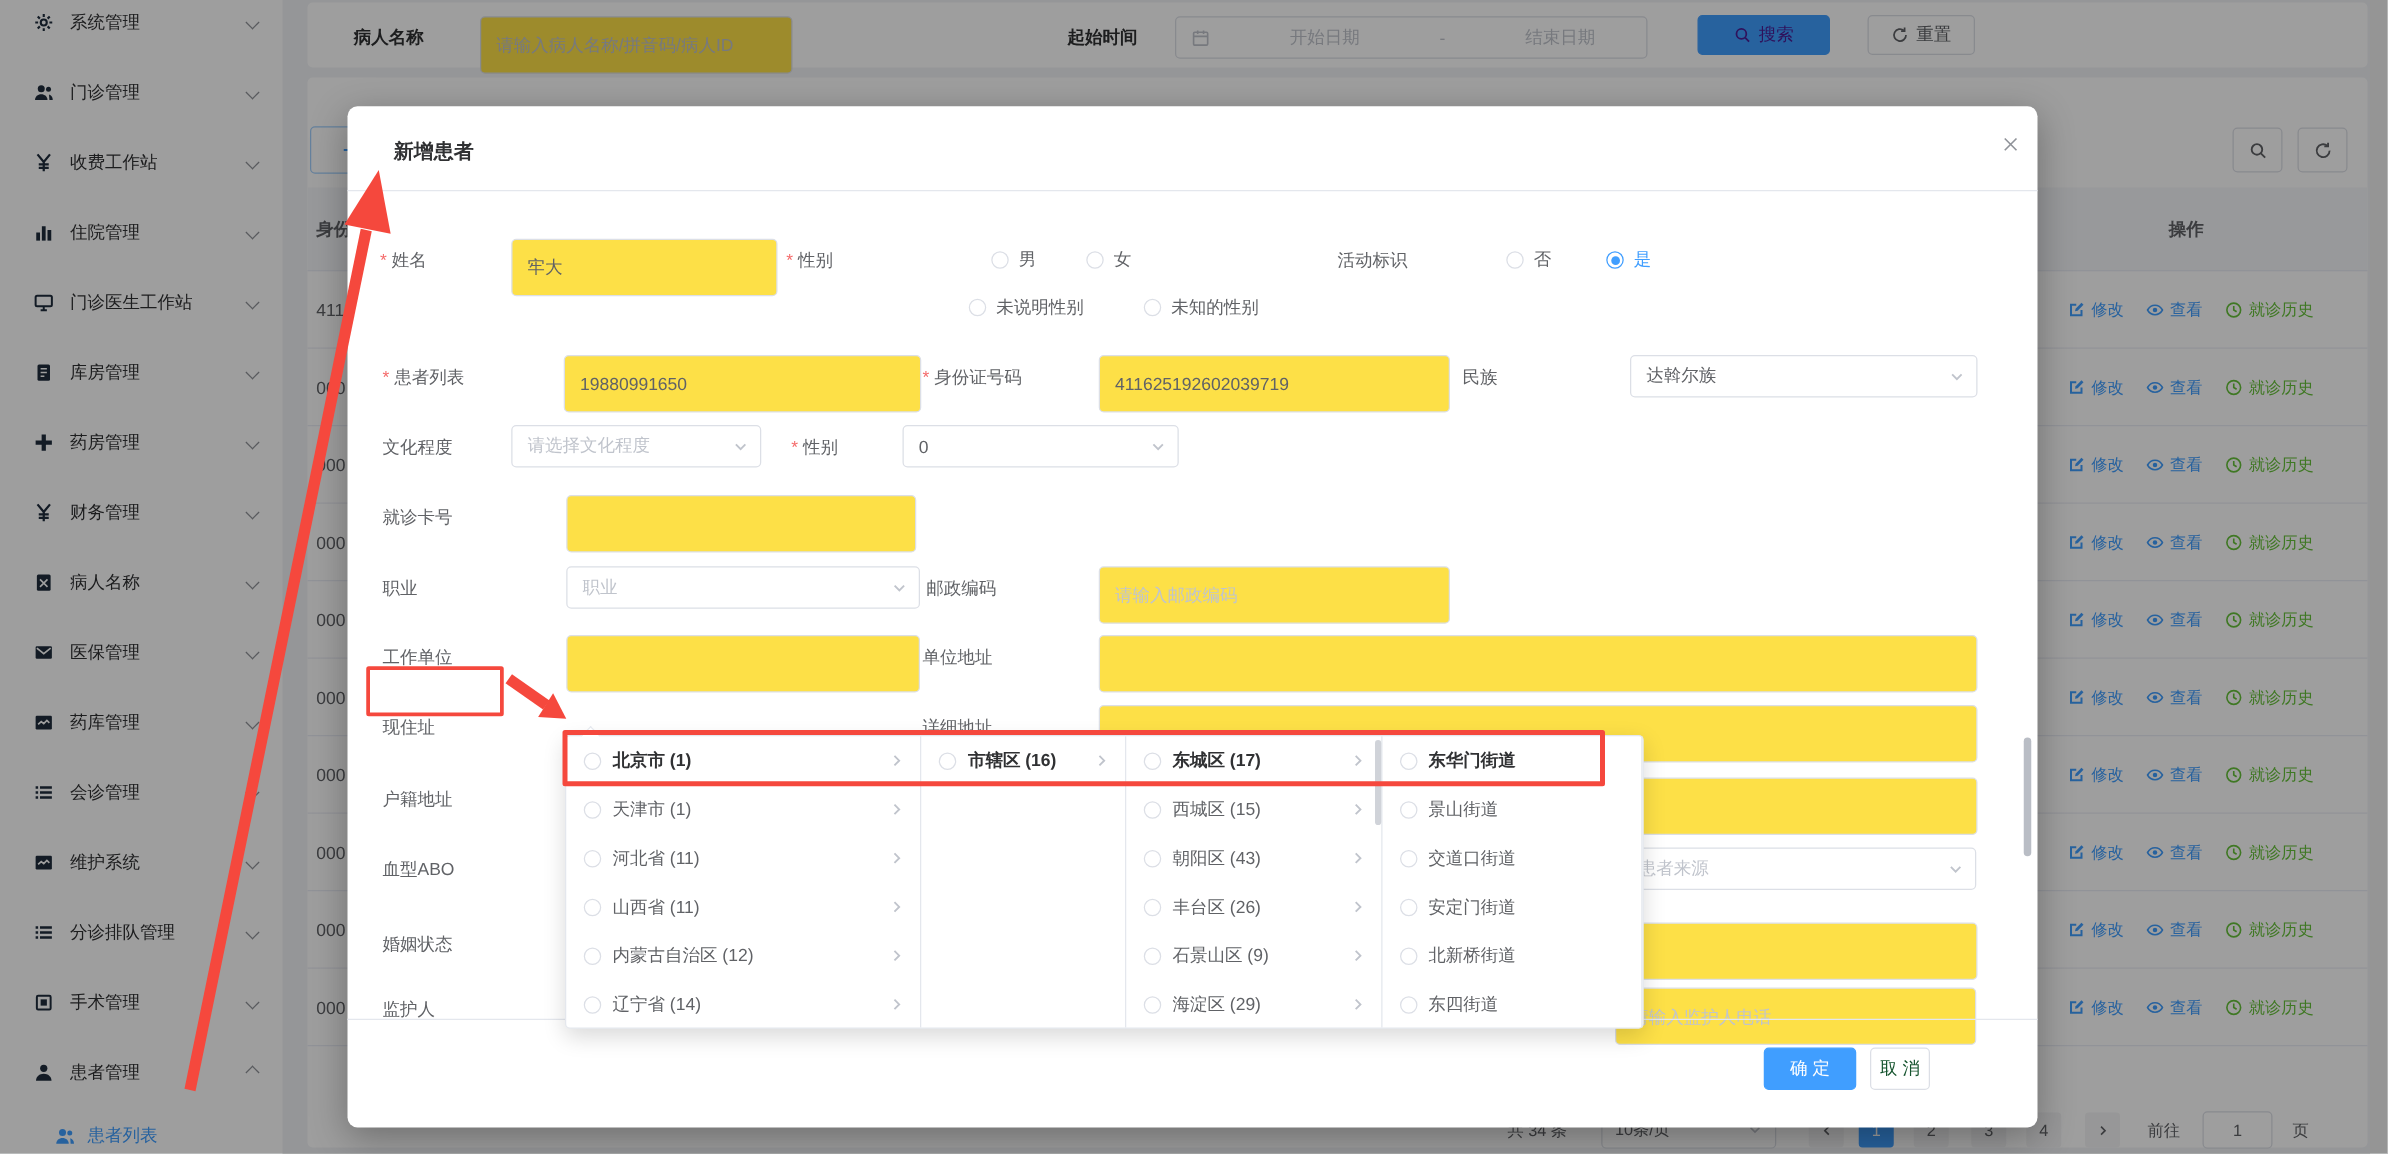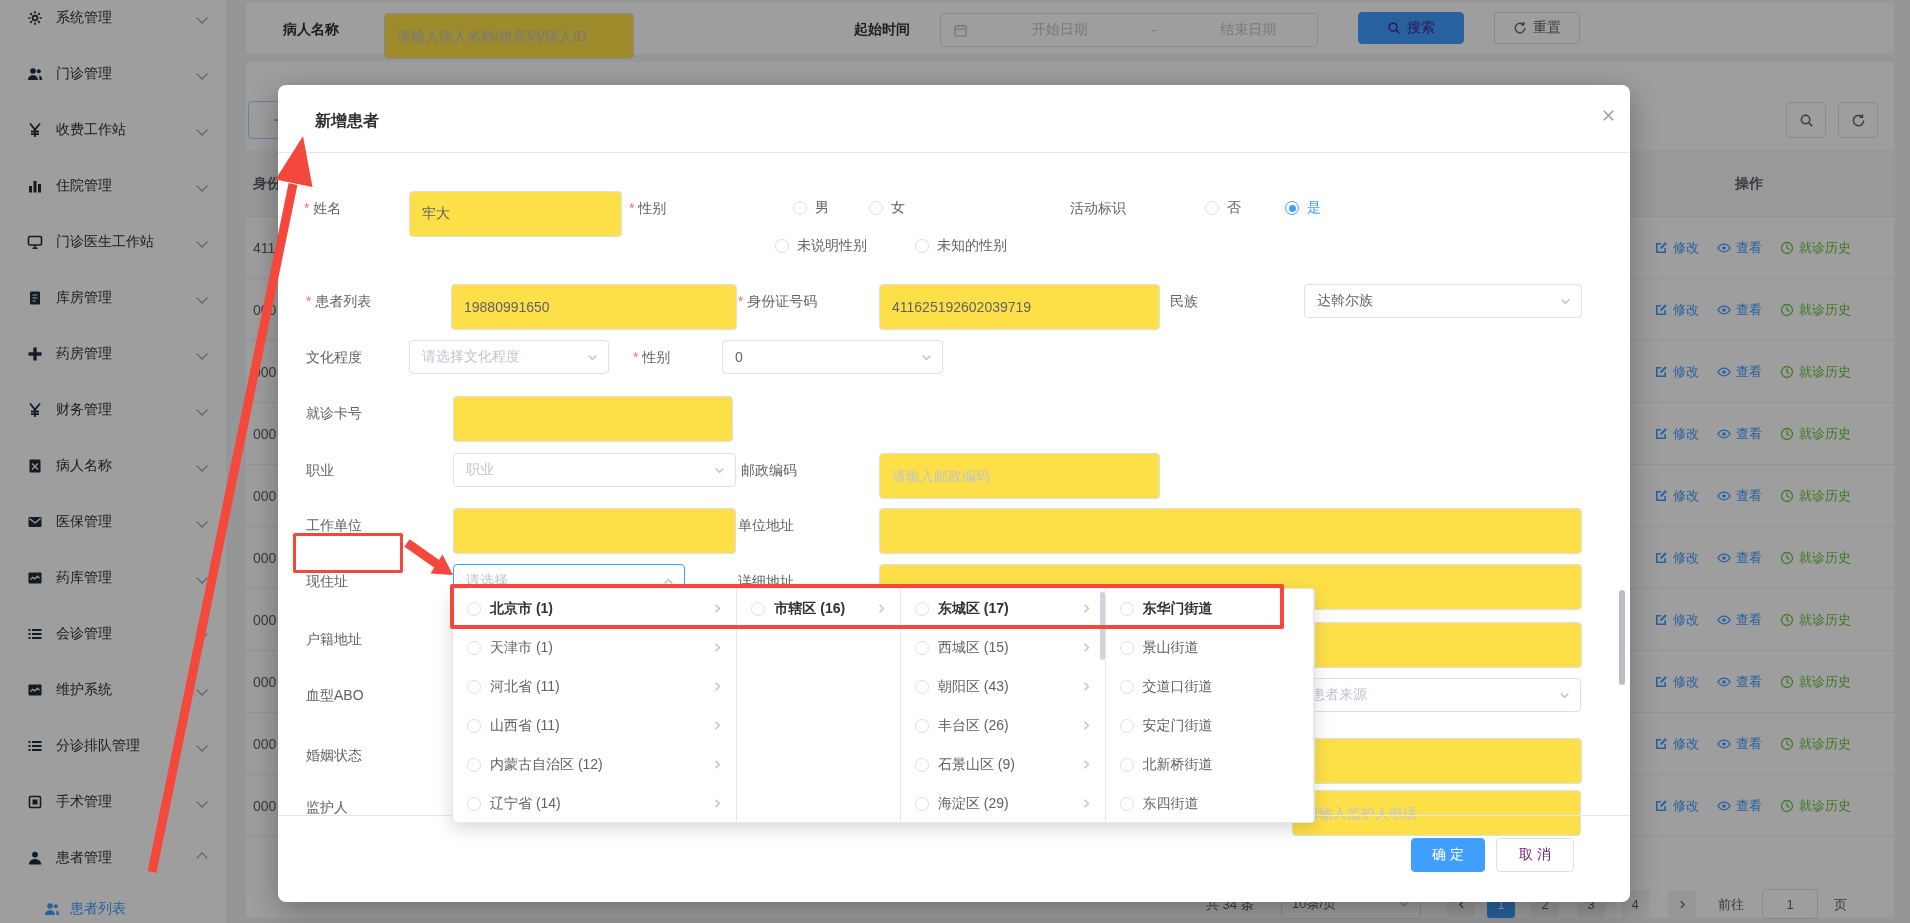--- a/index.html
+++ b/index.html
@@ -86,21 +86,21 @@
   .rdot{width:14px;height:14px;border:1px solid #dcdfe6;border-radius:50%;background:#fff;box-sizing:border-box;
        position:relative;flex:none;}
   .rlabel{color:#606266;white-space:nowrap;}
   .radio.checked .rdot{border-color:#409eff;border-width:1.5px;}
   .radio.checked .rdot::after{content:"";position:absolute;inset:2.5px;border-radius:50%;background:#409eff;}
   .radio.checked .rlabel{color:#409eff;}
   .m-footdiv{position:absolute;left:0;top:730px;width:1352px;border-top:1px solid #e4e7ed;}
   .mbtn{position:absolute;height:34px;border-radius:4px;display:flex;align-items:center;justify-content:center;
        box-sizing:border-box;cursor:pointer;white-space:nowrap;}
   .mbtn.ok{left:1133px;top:753px;width:74px;background:#409eff;border:1px solid #409eff;color:#fff;}
-  .mbtn.cancel{left:1218px;top:753px;width:78px;background:#fff;border:1px solid #dcdfe6;color:#701a75;}
+  .mbtn.cancel{left:1218px;top:753px;width:48px;background:#fff;border:1px solid #dcdfe6;color:#14532d;}
   .m-scroll{position:absolute;right:5px;top:505px;width:6px;height:95px;border-radius:3px;background:#b9bdc5;}
   
   .cascader{position:absolute;left:452px;top:588px;width:863px;height:235px;background:#fff;border:1px solid #e4e7ed;
        border-radius:4px;box-shadow:0 6px 18px rgba(0,0,0,.15);z-index:120;display:flex;box-sizing:border-box;}
   .cas-arrow{position:absolute;top:-6px;left:14px;width:10px;height:10px;background:#fff;
        border-left:1px solid #e4e7ed;border-top:1px solid #e4e7ed;transform:rotate(45deg);}
   .cas-col{height:100%;border-right:1px solid #e4e7ed;box-sizing:border-box;position:relative;overflow:hidden;}
   .cas-col:last-child{border-right:none;}
   .cas-item{height:39px;display:flex;align-items:center;padding:0 12px 0 14px;gap:9px;color:#606266;cursor:pointer;}
   .cas-item .rdot{width:14px;height:14px;}
@@ -837,28 +837,20 @@
     </div>
     <span class="flabel" style="left:463px;top:368px;">邮政编码</span>
     <input class="inp" style="left: 601px; top: 368px; width: 281px;" placeholder="请输入邮政编码">
 
     <span class="flabel" style="left:28px;top:423px;">工作单位</span>
     <input class="inp" style="left: 175px; top: 423px; width: 283px;">
     <span class="flabel" style="left:460px;top:423px;">单位地址</span>
     <input class="inp" style="left: 601px; top: 423px; width: 703px;">
 
     <span class="flabel" style="left:28px;top:479px;">现住址</span>
-    <div class="sel focus" style="left:175px;top:479px;width:232px;">
-      <span class="ph gray">请选择</span>
-      <span class="caret">
-          <svg viewBox="0 0 12 12" width="100%" height="100%">
-            <path d="M2.5 7.7L6 4.2l3.5 3.5" fill="none" stroke="currentColor" stroke-width="1.4"></path>
-          </svg>
-        </span>
-    </div>
     <span class="flabel" style="left:460px;top:479px;">详细地址</span>
     <input class="inp" style="left: 601px; top: 479px; width: 703px;">
 
     <span class="flabel" style="left:28px;top:537px;">户籍地址</span>
     <input class="inp" style="left: 601px; top: 537px; width: 703px;">
 
     <span class="flabel" style="left:28px;top:593px;">血型ABO</span>
     <div class="sel" style="left:1020px;top:593px;width:283px;">
       <span class="ph gray">患者来源</span>
       <span class="caret">

